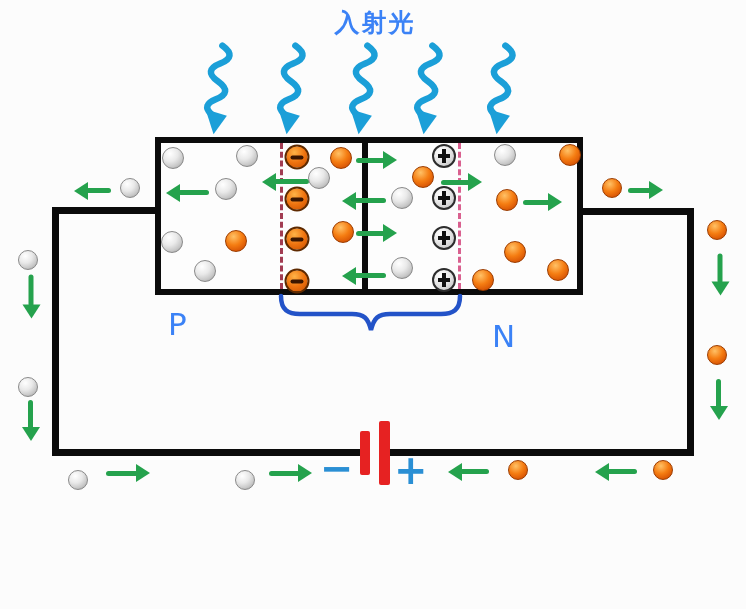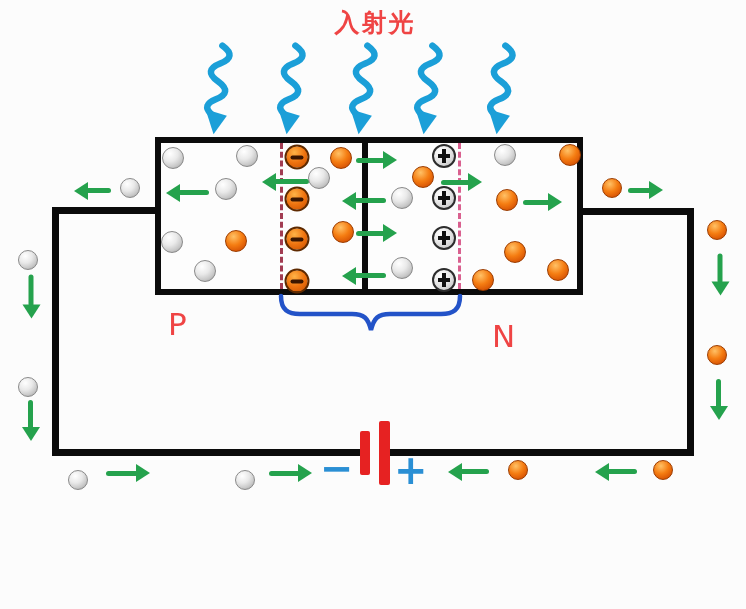--- a/index.html
+++ b/index.html
@@ -5,21 +5,21 @@
   html,body{margin:0;padding:0;background:#e8e8e8;font-family:"DejaVu Sans","Liberation Sans",sans-serif;}
   .canvas{position:relative;width:746px;height:609px;background:#fcfcfc;overflow:hidden;}
 
   
   .wire{position:absolute;background:#0b0b0b;}
   .cell-box{position:absolute;left:155px;top:137px;width:428px;height:158px;border:6px solid #0b0b0b;background:#fdfdfd;box-sizing:border-box;}
   .junction-line{position:absolute;left:362px;top:137px;width:6px;height:158px;background:#0b0b0b;}
   .depl-dash{position:absolute;top:143px;height:146px;width:0;border-left:3px dashed #a23c52;}
   .depl-dash.right{border-left-color:#d9608f;}
 
-  .label{position:absolute;color:#ef4444;}
+  .label{position:absolute;color:#3b82f6;}
   .title{left:310px;top:6px;width:130px;text-align:center;font-size:25px;font-weight:600;letter-spacing:2px;}
   .p-label{left:168px;top:306px;font-size:31px;}
   .n-label{left:492px;top:318px;font-size:31px;}
 
   .battery-bar{position:absolute;background:#e62222;border-radius:2px;}
   .bat-neg{left:360px;top:431px;width:10px;height:44px;}
   .bat-pos{left:379px;top:421px;width:11px;height:64px;}
   .polarity{position:absolute;color:#2a8fd4;font-weight:bold;font-size:40px;line-height:1;}
   .neg-label{left:320px;top:448px;}
   .pos-label{left:394px;top:450px;}

